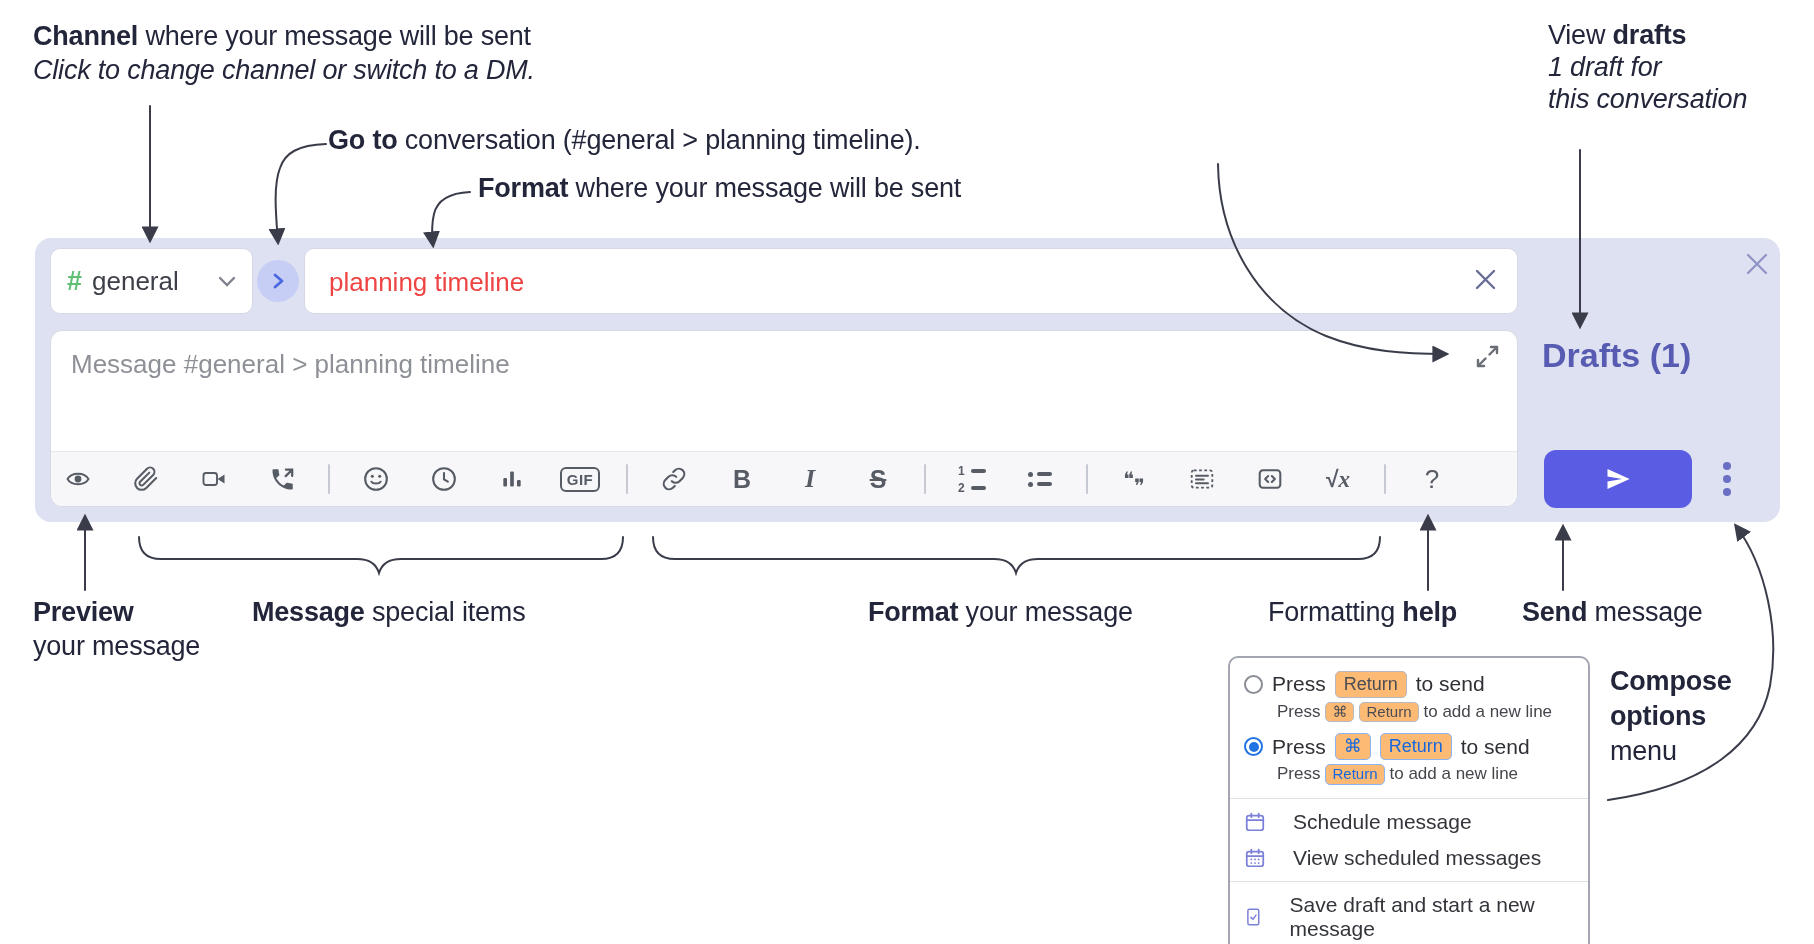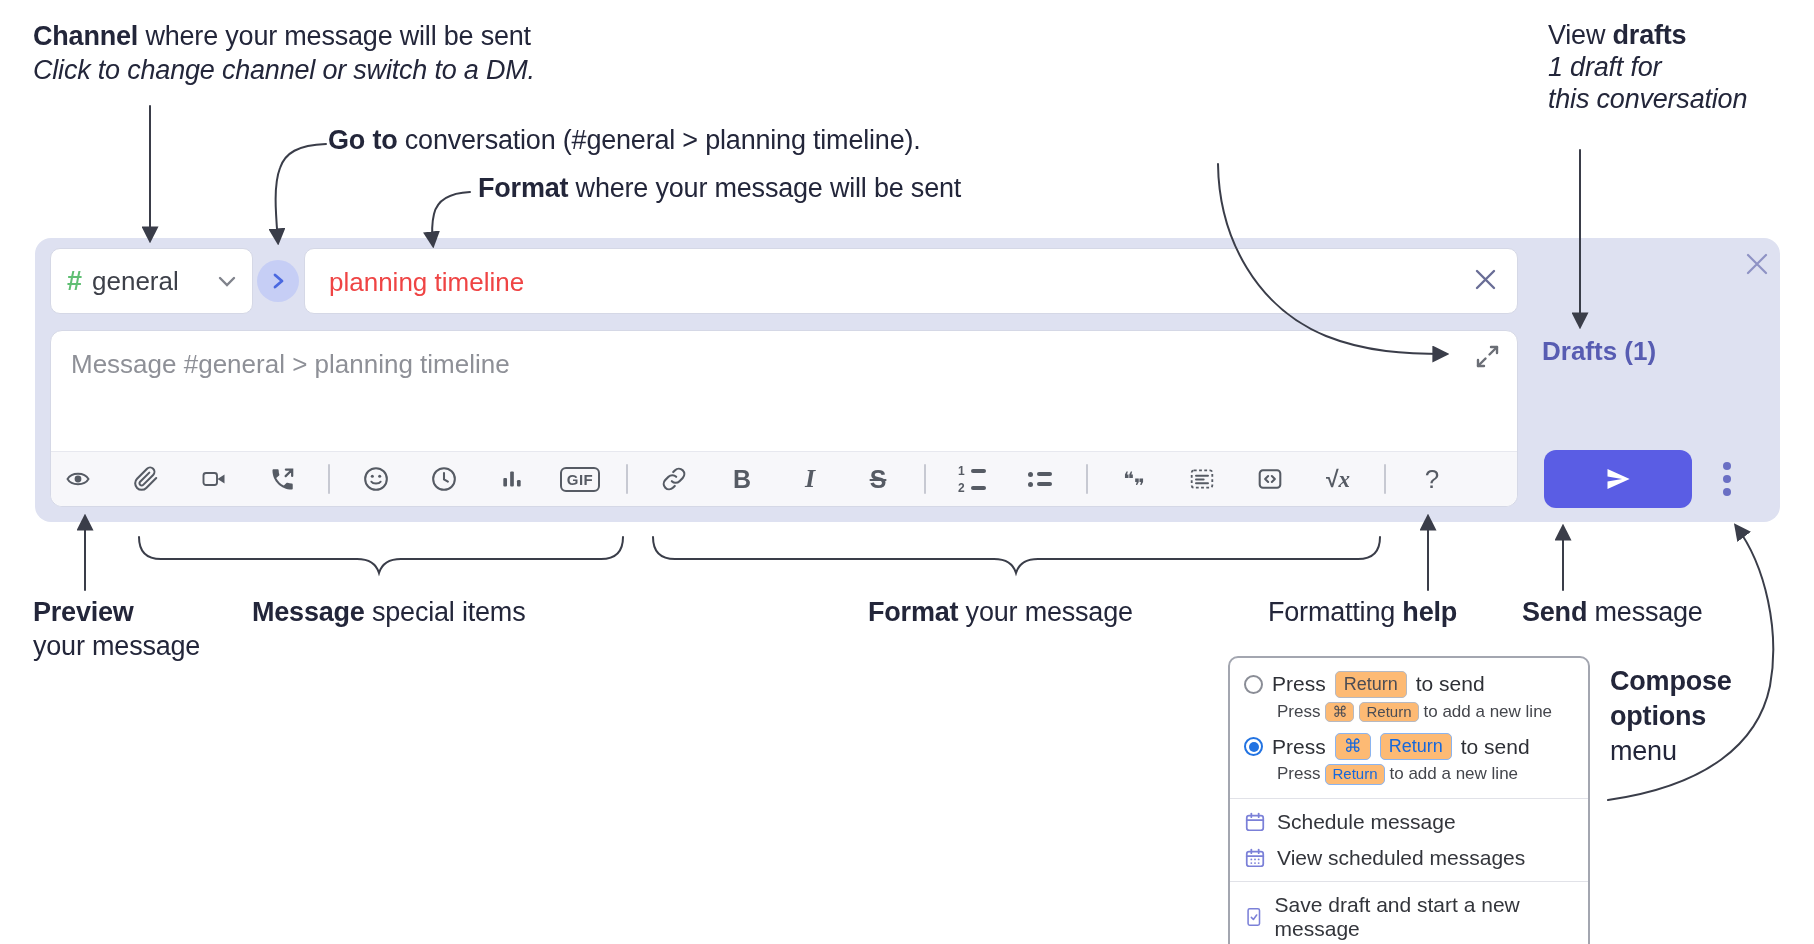--- a/index.html
+++ b/index.html
@@ -34,37 +34,37 @@
   .quote-ic{font-size:20px;line-height:1;color:#565b64;}
   .quote-ic .q2{display:inline-block;transform:translateY(7px);}
   .formula{font-size:23px;color:#565b64;font-weight:600;}
   .formula i{font-family:"Liberation Serif",serif;}
   .help-q{font-size:26px;font-weight:500;color:#565b64;}
   .list-ic{display:flex;flex-direction:column;gap:5px;}
   .list-row{display:flex;align-items:center;gap:4px;}
   .list-num{font-size:12px;font-weight:700;color:#565b64;width:9px;line-height:1;}
   .list-dot{width:5px;height:5px;border-radius:50%;background:#565b64;}
   .list-bar{width:15px;height:4px;border-radius:2px;background:#565b64;}
-  .drafts-link{position:absolute;left:1507px;top:98px;font-size:26px;font-weight:600;color:#575cb2;cursor:pointer;}
+  .drafts-link{position:absolute;left:1507px;top:98px;font-size:34px;font-weight:600;color:#575cb2;cursor:pointer;}
   .send-btn{position:absolute;left:1509px;top:212px;width:148px;height:58px;background:#5a5de4;border-radius:12px;display:flex;align-items:center;justify-content:center;cursor:pointer;}
   .dots-btn{position:absolute;left:1670px;top:212px;width:44px;height:58px;display:flex;flex-direction:column;align-items:center;justify-content:center;gap:5px;cursor:pointer;}
   .dot{width:8px;height:8px;border-radius:50%;background:#6a6fc4;}
   .close-x{position:absolute;left:1702px;top:6px;width:40px;height:40px;display:flex;align-items:center;justify-content:center;cursor:pointer;}
   
   .popup{position:absolute;left:1228px;top:656px;width:362px;background:#fff;border:2px solid #a3a6b0;border-radius:10px;box-sizing:border-box;z-index:6;padding:10px 0 6px 0;}
   .opt-row{display:flex;align-items:center;gap:9px;padding:3px 14px;font-size:21px;color:#2e3036;}
   .opt-sub{display:flex;align-items:center;gap:5px;padding:1px 14px 8px 47px;font-size:17px;color:#44464c;}
   .key{display:inline-block;border:1px solid #b6b9c2;border-radius:5px;padding:1px 8px;font-size:18px;color:#4b4d55;background:#fdba74;line-height:1.25;}
   .key.sm{font-size:15px;padding:0 6px;}
   .key.blue{border-color:#8ab4f0;color:#1668dd;}
   .radio{width:19px;height:19px;border-radius:50%;border:2px solid #8a8d96;box-sizing:border-box;flex:0 0 auto;cursor:pointer;}
   .radio.sel{border-color:#2273e2;position:relative;}
   .radio.sel::after{content:"";position:absolute;left:2.5px;top:2.5px;width:10px;height:10px;border-radius:50%;background:#2273e2;}
   .pop-div{border-top:1px solid #e1e2e8;margin:5px 0;}
-  .menu-item{display:flex;align-items:center;gap:11px;padding:6px 14px;font-size:21px;color:#33353b;cursor:pointer;}
+  .menu-item{display:flex;align-items:center;gap:27px;padding:6px 14px;font-size:21px;color:#33353b;cursor:pointer;}
 </style>
 </head>
 <body>
 
 <div class="canvas">
 
   <svg class="overlay" width="1814" height="944">
     <defs>
       <marker id="arr" viewBox="0 0 10 10" refX="8" refY="5" markerWidth="8.5" markerHeight="8.5" orient="auto-start-reverse">
         <path d="M0,0 L10,5 L0,10 z" fill="#3a3d49"></path>

